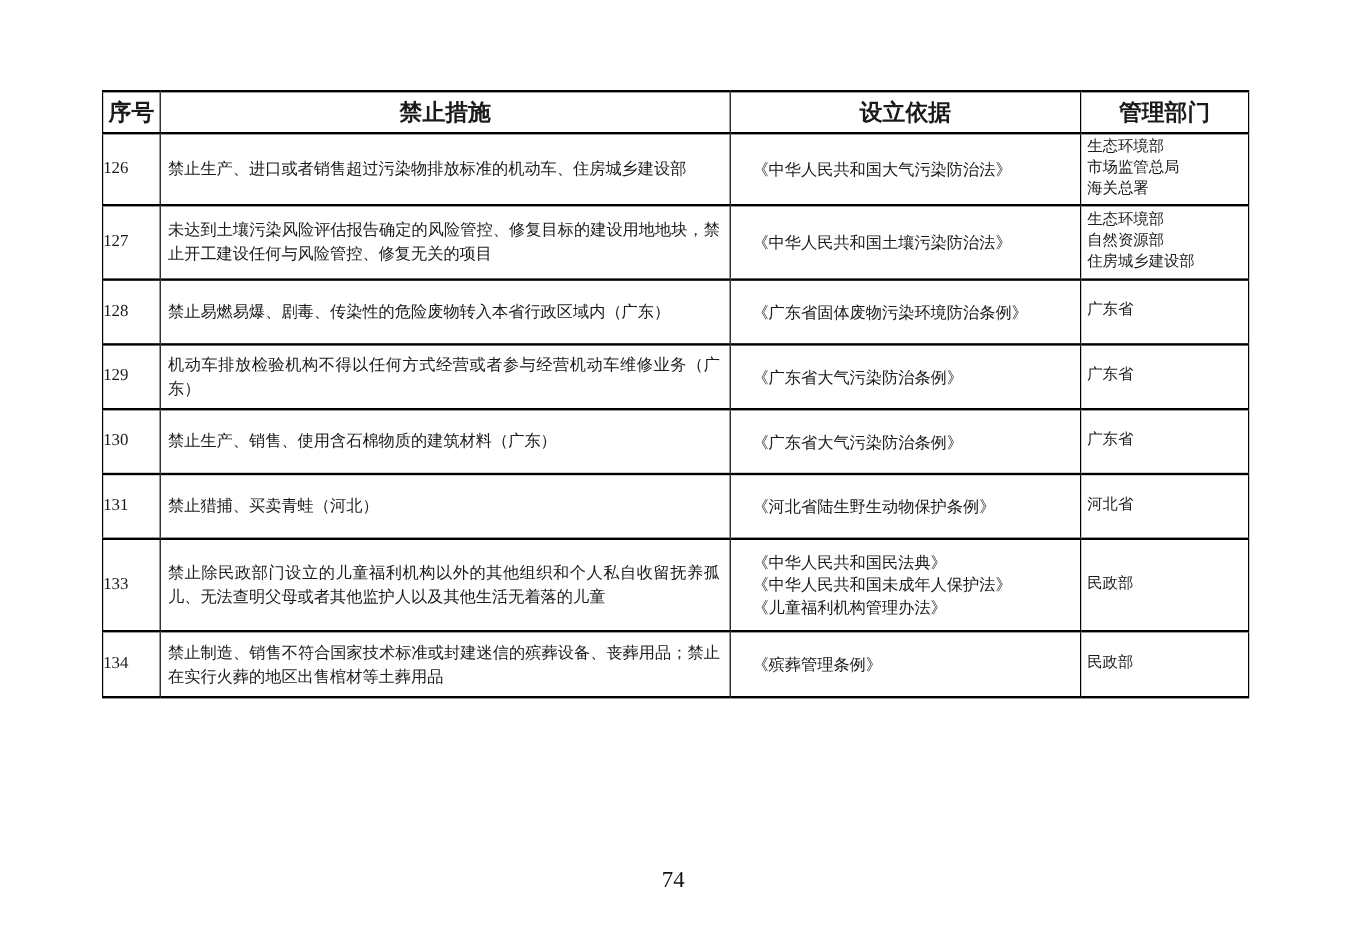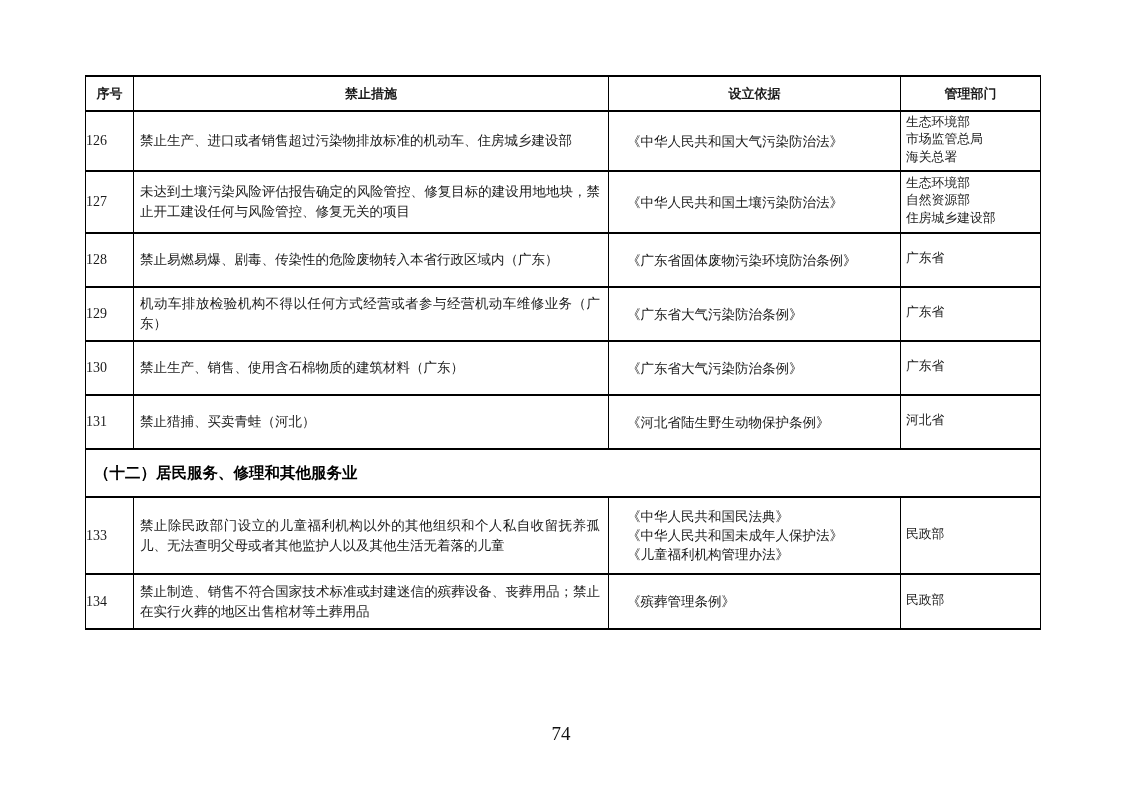--- a/index.html
+++ b/index.html
@@ -25,21 +25,21 @@
     border-bottom: 2px solid #000;
     vertical-align: middle;
     overflow: hidden;
   }
   .col-id    { width: 48px; }
   .col-measure { width: 475px; }
   .col-basis { width: 292px; }
   .col-dept  { width: 140px; }
 
   th {
-    font-size: 13px;
+    font-size: 19px;
     font-weight: bold;
     text-align: center;
     font-family: "Liberation Serif", serif;
   }
   .td-id {
     text-align: left;
     font-size: 14px;
     font-family: "Liberation Serif", serif;
   }
   .td-measure {
@@ -170,23 +170,20 @@
       <td class="td-measure">禁止猎捕、买卖青蛙（河北）</td>
       <td class="td-basis">
         <div>《河北省陆生野生动物保护条例》</div>
       </td>
       <td class="td-dept">
         <div>河北省</div>
       </td>
     </tr>
 
 
-    <tr class="r-sec">
-      <td class="section-cell" colspan="4">（十二）居民服务、修理和其他服务业</td>
-    </tr>
 
     <tr class="r-133">
       <td class="td-id">133</td>
       <td class="td-measure">禁止除民政部门设立的儿童福利机构以外的其他组织和个人私自收留抚养孤儿、无法查明父母或者其他监护人以及其他生活无着落的儿童</td>
       <td class="td-basis">
         <div>《中华人民共和国民法典》</div>
         <div>《中华人民共和国未成年人保护法》</div>
         <div>《儿童福利机构管理办法》</div>
       </td>
       <td class="td-dept">

